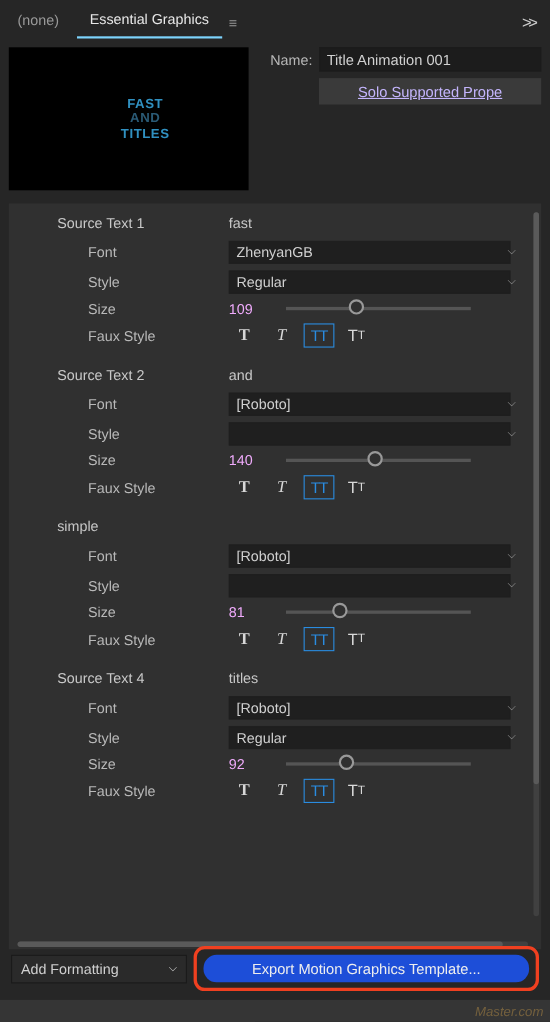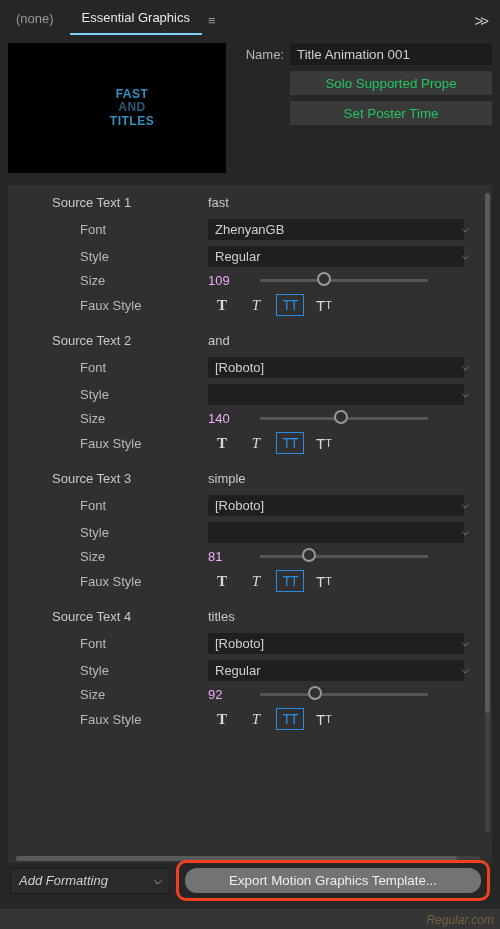--- a/index.html
+++ b/index.html
@@ -13,21 +13,21 @@
   
   .top-section { display: flex; padding: 8px; gap: 10px; }
   .preview-box { width: 218px; height: 130px; background: #000; display: flex; align-items: center; justify-content: center; flex-direction: column; line-height: 1.1; padding-left: 30px; }
   .preview-text { color: #3090c0; font-size: 12px; font-weight: bold; letter-spacing: 0.5px; }
   .preview-text.faded { color: #2a5a75; }
   
   .meta-col { flex: 1; display: flex; flex-direction: column; gap: 6px; }
   .meta-row { display: flex; align-items: center; gap: 6px; }
   .meta-label { width: 48px; text-align: right; color: #b8b8b8; }
   .meta-input { flex: 1; background: #1c1c1c; border: 1px solid #1c1c1c; color: #d0d0d0; padding: 3px 6px; height: 22px; }
-  .meta-btn { background: #3a3a3a; border: none; color: #22c55e; padding: 4px 10px; height: 24px; text-align: center; cursor: pointer; white-space: nowrap; overflow: hidden; }
+  .meta-btn { background: #3a3a3a; border: none; color: #c4b5fd; padding: 4px 10px; height: 24px; text-align: center; cursor: pointer; white-space: nowrap; overflow: hidden; text-decoration: underline; }
   
   .props-panel { background: #303030; margin: 4px 8px 0 8px; height: 678px; overflow: hidden; position: relative; padding-bottom: 8px; }
   .scrollbar-v { position: absolute; right: 2px; top: 8px; width: 5px; height: 640px; background: #404040; border-radius: 3px; }
   .scrollbar-v-thumb { width: 5px; height: 520px; background: #5a5a5a; border-radius: 3px; }
   .scrollbar-h { position: absolute; left: 8px; bottom: 2px; right: 12px; height: 5px; background: #404040; border-radius: 3px; }
   .scrollbar-h-thumb { width: 95%; height: 5px; background: #5a5a5a; border-radius: 3px; }
   
   .src-block { padding: 2px 12px 4px 12px; }
   .src-hdr { display: flex; padding: 8px 0 6px 32px; }
   .src-hdr-label { width: 156px; color: #c8c8c8; }
@@ -47,22 +47,22 @@
   .faux-btn { width: 28px; height: 22px; border: 1px solid transparent; display: flex; align-items: center; justify-content: center; color: #d8d8d8; font-family: Georgia, serif; font-size: 15px; cursor: pointer; }
   .faux-btn.bold { font-weight: bold; }
   .faux-btn.italic { font-style: italic; }
   .faux-btn.caps { font-size: 14px; letter-spacing: -1px; font-family: Arial; }
   .faux-btn.smallcaps { font-family: Arial; }
   .faux-btn.smallcaps .sc-big { font-size: 15px; }
   .faux-btn.smallcaps .sc-sm { font-size: 11px; }
   .faux-btn.active { border: 1px solid #2a8ce0; color: #2a8ce0; }
   
   .bottom-bar { position: absolute; bottom: 20px; left: 0; right: 0; padding: 8px 10px; display: flex; align-items: center; gap: 6px; }
-  .add-fmt { background: #2a2a2a; border: 1px solid #1a1a1a; color: #d0d0d0; padding: 4px 8px; width: 160px; height: 26px; display: flex; align-items: center; justify-content: space-between; font-style: italic; }
-  .export-btn { flex: 1; background: #737373; border: none; color: #eee; padding: 5px 10px; border-radius: 12px; height: 25px; cursor: pointer; }
+  .add-fmt { background: #2a2a2a; border: 1px solid #1a1a1a; color: #d0d0d0; padding: 4px 8px; width: 160px; height: 26px; display: flex; align-items: center; justify-content: space-between; }
+  .export-btn { flex: 1; background: #1d4ed8; border: none; color: #eee; padding: 5px 10px; border-radius: 12px; height: 25px; cursor: pointer; }
   .highlight-box { border: 3px solid #f04020; border-radius: 10px; padding: 5px 6px; flex: 1; display: flex; }
   
   .watermark { position: absolute; bottom: 2px; right: 6px; color: rgba(180,140,70,0.5); font-size: 12px; font-style: italic; }
   .footer-strip { position: absolute; bottom: 0; left: 0; right: 0; height: 20px; background: #353535; }
 </style>
 </head>
 <body>
 
 <div class="tabs-row">
   <div class="tab">(none)</div>
@@ -79,24 +79,20 @@
   </div>
   <div class="meta-col">
     <div class="meta-row">
       <span class="meta-label">Name:</span>
       <input class="meta-input" value="Title Animation 001" style="">
     </div>
     <div class="meta-row">
         <span class="meta-label"></span>
         <button class="meta-btn" style="flex:1">Solo Supported Prope</button>
       </div>
-    <div class="meta-row">
-        <span class="meta-label"></span>
-        <button class="meta-btn" style="flex:1">Set Poster Time</button>
-      </div>
   </div>
 </div>
 
 <div class="props-panel">
   <div id="src-container">
   <div class="src-block">
     <div class="src-hdr">
       <span class="src-hdr-label">Source Text 1</span>
       <span class="src-hdr-val">fast</span>
     </div>
@@ -182,21 +178,20 @@
         <div class="faux-btn smallcaps">
               <span class="sc-big">T</span>
               <span class="sc-sm">T</span>
             </div>
       </div>
     </div>
   </div>
 
   <div class="src-block">
     <div class="src-hdr">
-      <span class="src-hdr-label">Source Text 3</span>
       <span class="src-hdr-val">simple</span>
     </div>
     <div class="prop-row">
       <span class="prop-label">Font</span>
       <div class="prop-ctrl">
             <div class="dropdown">
               <span>[Roboto]</span>
               <span class="dropdown-caret">⌵</span>
             </div>
           </div>
@@ -292,13 +287,13 @@
 <div class="bottom-bar">
   <div class="add-fmt">
     <span>Add Formatting</span>
     <span style="font-size:10px">⌵</span>
   </div>
   <div class="highlight-box">
     <button class="export-btn">Export Motion Graphics Template...</button>
   </div>
 </div>
 
-<div class="watermark">Regular.com</div>
+<div class="watermark">Master.com</div>
 
 </body></html>

